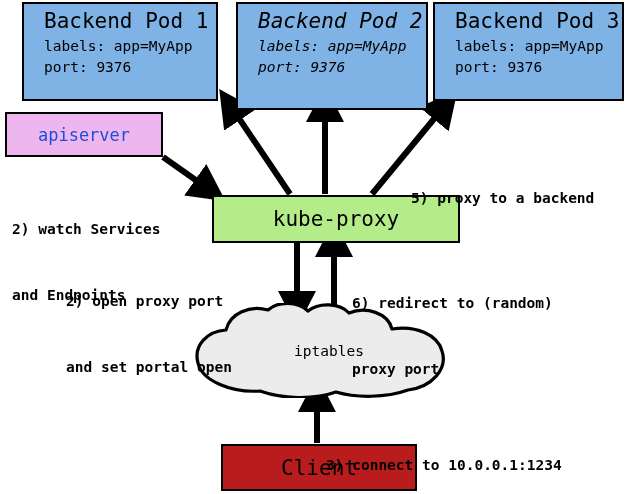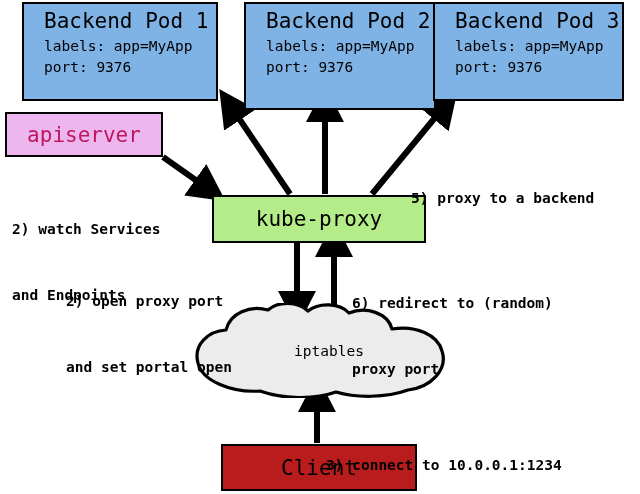--- a/index.html
+++ b/index.html
@@ -40,23 +40,23 @@
     line-height: 21px;
     color: #000;
     white-space: nowrap;
   }
   .apiserver {
     background: #eeb6ee;
     align-items: center;
     justify-content: center;
   }
   .apiserver-label {
-    font-size: 21px;
+    font-size: 17px;
     line-height: 24px;
-    color: #be185d;
+    color: #1d4ed8;
   }
   .kubeproxy {
     background: #b5ec8a;
     align-items: center;
     justify-content: center;
   }
   .kubeproxy-label {
     font-size: 21px;
     line-height: 24px;
     color: #000;
@@ -129,37 +129,37 @@
 
     <line x1="317" y1="443" x2="317" y2="398" stroke="#000" stroke-width="6" marker-end="url(#ah)"></line>
   </svg>
 
   <div class="node pod" style="left:22px; top:2px; width:196px; height:99px;">
     <div class="pod-title">Backend Pod 1</div>
     <div class="pod-line">labels: app=MyApp</div>
     <div class="pod-line">port: 9376</div>
   </div>
 
-  <div class="node pod" style="left:244px; top:2px; width:192px; height:108px;">
+  <div class="node pod" style="left:236px; top:2px; width:192px; height:108px;font-style:italic;">
     <div class="pod-title">Backend Pod 2</div>
     <div class="pod-line">labels: app=MyApp</div>
     <div class="pod-line">port: 9376</div>
   </div>
 
   <div class="node pod" style="left:433px; top:2px; width:191px; height:99px;">
     <div class="pod-title">Backend Pod 3</div>
     <div class="pod-line">labels: app=MyApp</div>
     <div class="pod-line">port: 9376</div>
   </div>
 
   <div class="node apiserver" style="left:5px; top:112px; width:158px; height:45px;">
     <div class="apiserver-label">apiserver</div>
   </div>
 
-  <div class="node kubeproxy" style="left:212px; top:195px; width:214px; height:48px;">
+  <div class="node kubeproxy" style="left:212px; top:195px; width:248px; height:48px;">
     <div class="kubeproxy-label">kube-proxy</div>
   </div>
 
   <div class="cloud-wrap" style="left:186px; top:303px; width:286px; height:95px;">
     <svg viewBox="0 0 286 95" width="286" height="95">
       <path d="M74,88 C46,90 16,78 12,60 C7,42 22,28 40,27
                C44,10 64,2 82,7
                C92,-2 112,-2 122,8
                C133,-1 154,0 163,10
                C180,3 202,10 206,26

